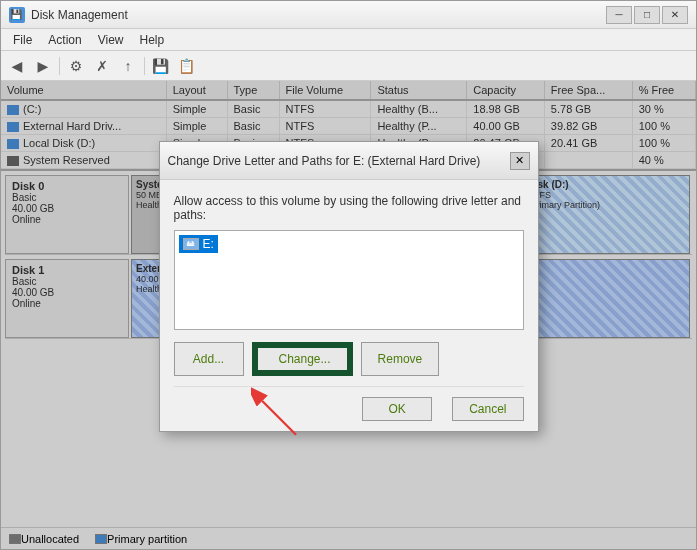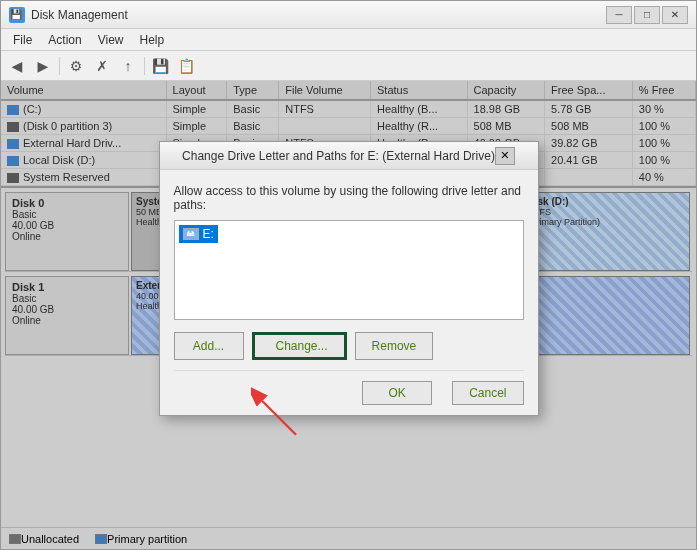--- a/index.html
+++ b/index.html
@@ -252,26 +252,26 @@
     .dialog {
       background: #f0f0f0;
       border: 1px solid #999;
       box-shadow: 4px 4px 12px rgba(0,0,0,0.3);
       width: 380px;
       font-size: 12px;
     }
 
     .dialog-title-bar {
       background: linear-gradient(to bottom, #f8f8f8, #e0e0e0);
-      height: 28px;
+      height: 38px;
       display: flex;
       align-items: center;
       padding: 0 8px;
       border-bottom: 1px solid #ccc;
-      justify-content: center;
+      justify-content: space-between;
     }
     .dialog-title {
       font-size: 12px;
       color: #333;
     }
     .dialog-close-btn {
       width: 20px;
       height: 18px;
       background: #d0d0d0;
       border: 1px solid #999;
@@ -325,21 +325,21 @@
     .dialog-btn {
       padding: 4px 16px;
       background: #e8e8e8;
       border: 1px solid #999;
       font-size: 12px;
       cursor: pointer;
       color: #4d7c0f;
       min-width: 70px;
     }
     .dialog-btn.highlighted {
-      border: 3px solid #14532d;
+      border: 6px solid #14532d;
       padding-left: 21px;
     }
 
     .dialog-bottom-row {
       display: flex;
       justify-content: flex-end;
       gap: 20px;
       border-top: 1px solid #ddd;
       padding-top: 10px;
     }
@@ -417,30 +417,20 @@
         <tbody>
           <tr>
             <td><span class="disk-icon blue"></span><span>(C:)</span></td>
             <td>Simple</td>
             <td>Basic</td>
             <td>NTFS</td>
             <td>Healthy (B...</td>
             <td>18.98 GB</td>
             <td>5.78 GB</td>
             <td>30 %</td>
-          </tr>
-          <tr>
-            <td><span class="disk-icon"></span><span>(Disk 0 partition 3)</span></td>
-            <td>Simple</td>
-            <td>Basic</td>
-            <td></td>
-            <td>Healthy (R...</td>
-            <td>508 MB</td>
-            <td>508 MB</td>
-            <td>100 %</td>
           </tr>
           <tr>
             <td><span class="disk-icon blue"></span><span>External Hard Driv...</span></td>
             <td>Simple</td>
             <td>Basic</td>
             <td>NTFS</td>
             <td>Healthy (P...</td>
             <td>40.00 GB</td>
             <td>39.82 GB</td>
             <td>100 %</td>

